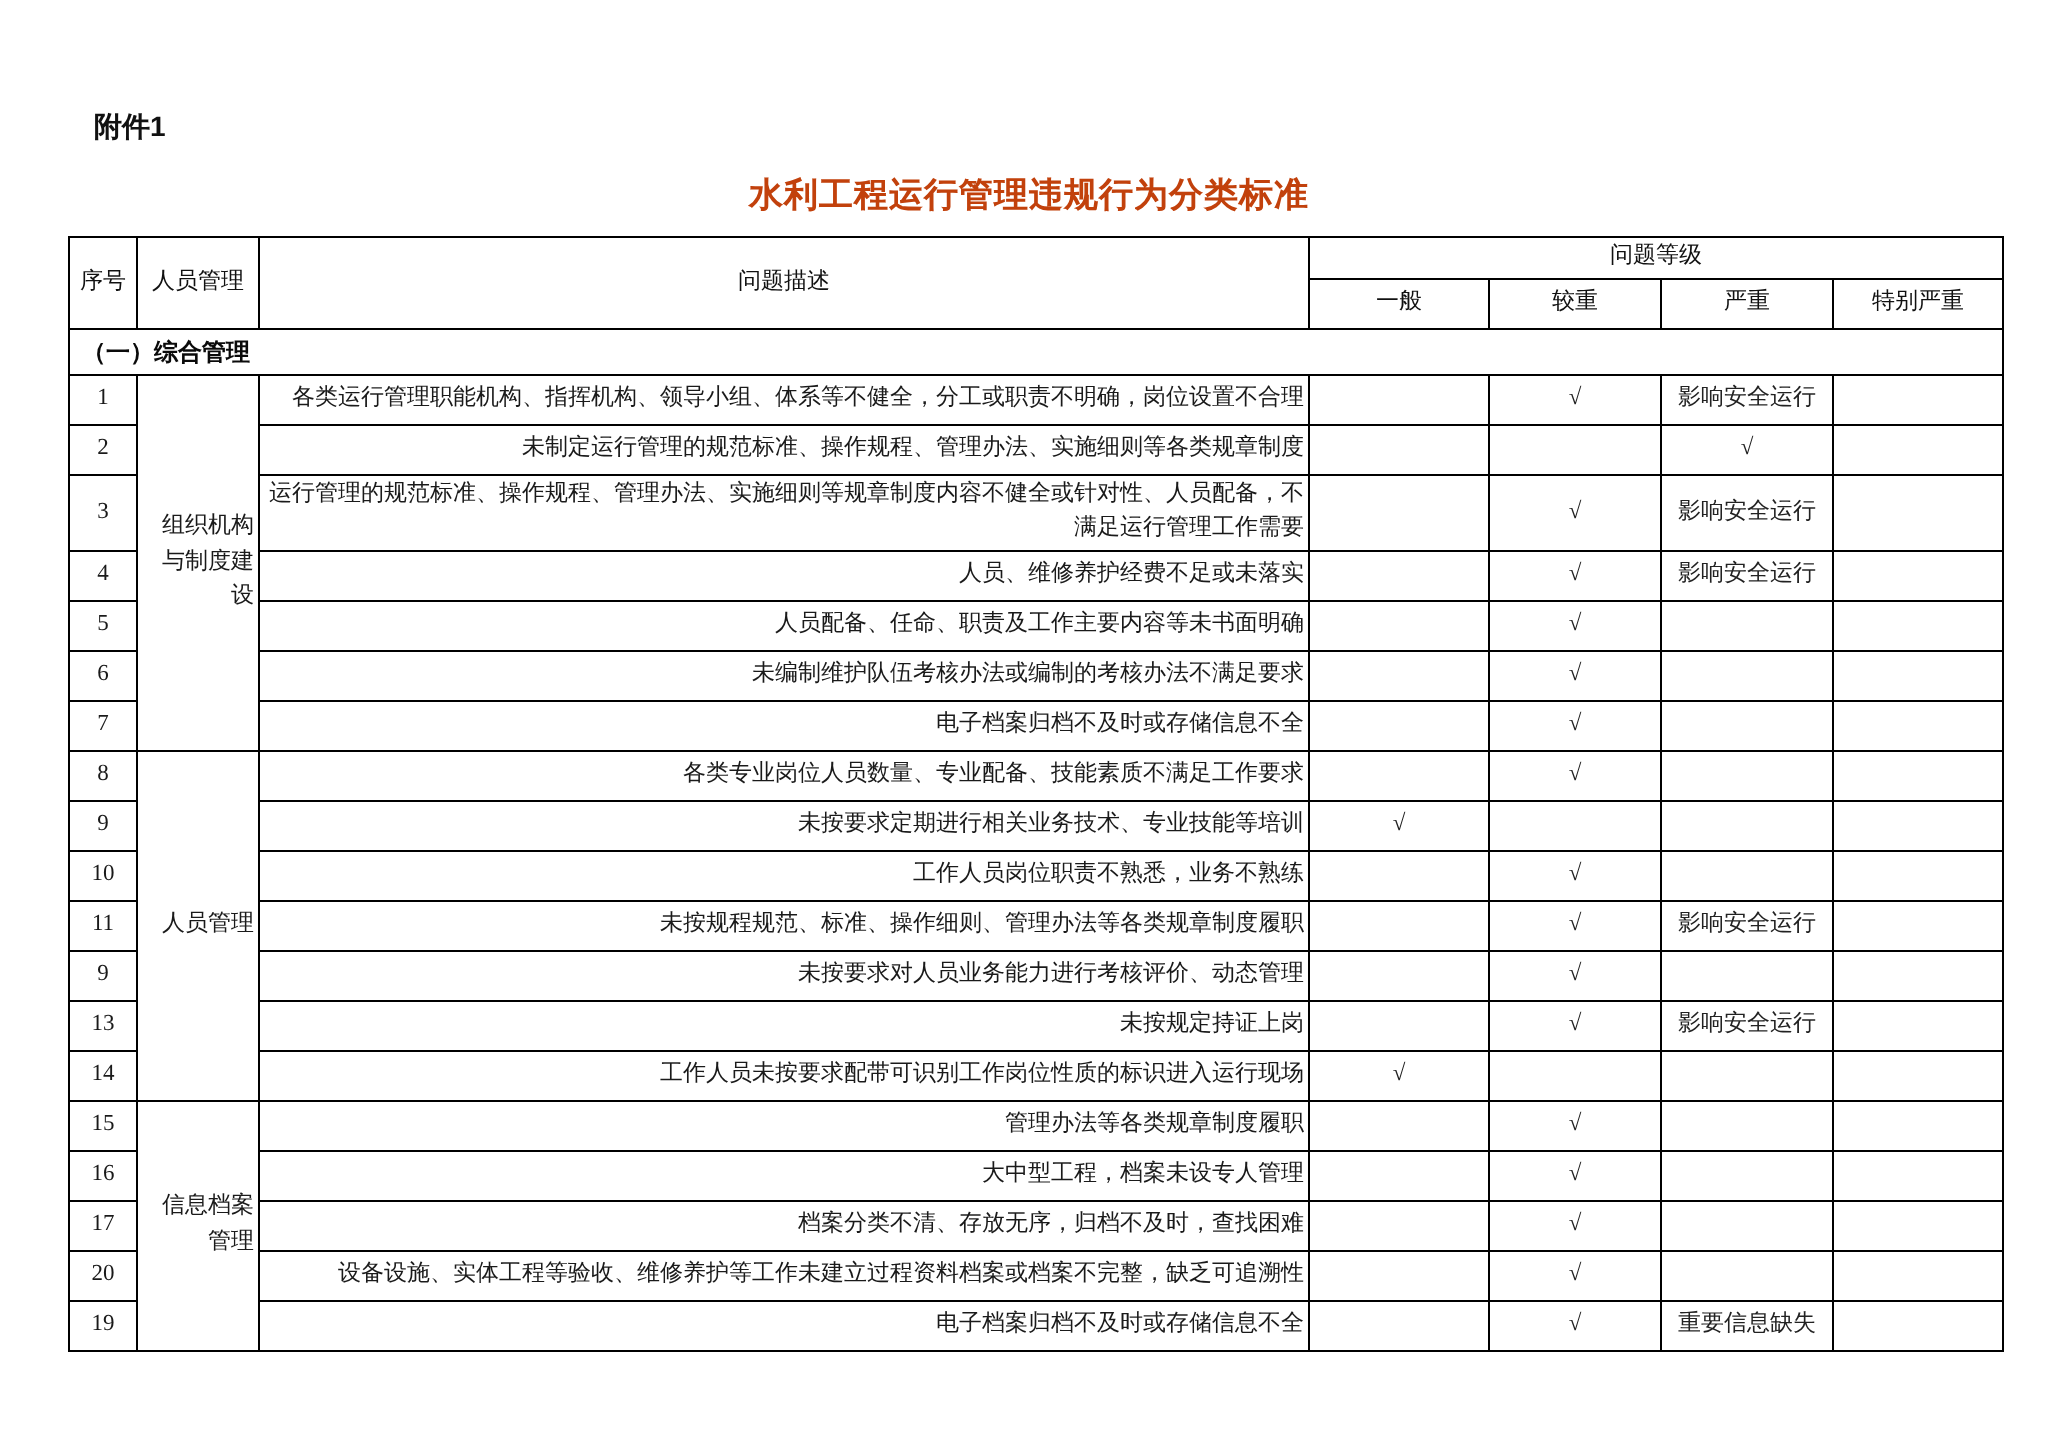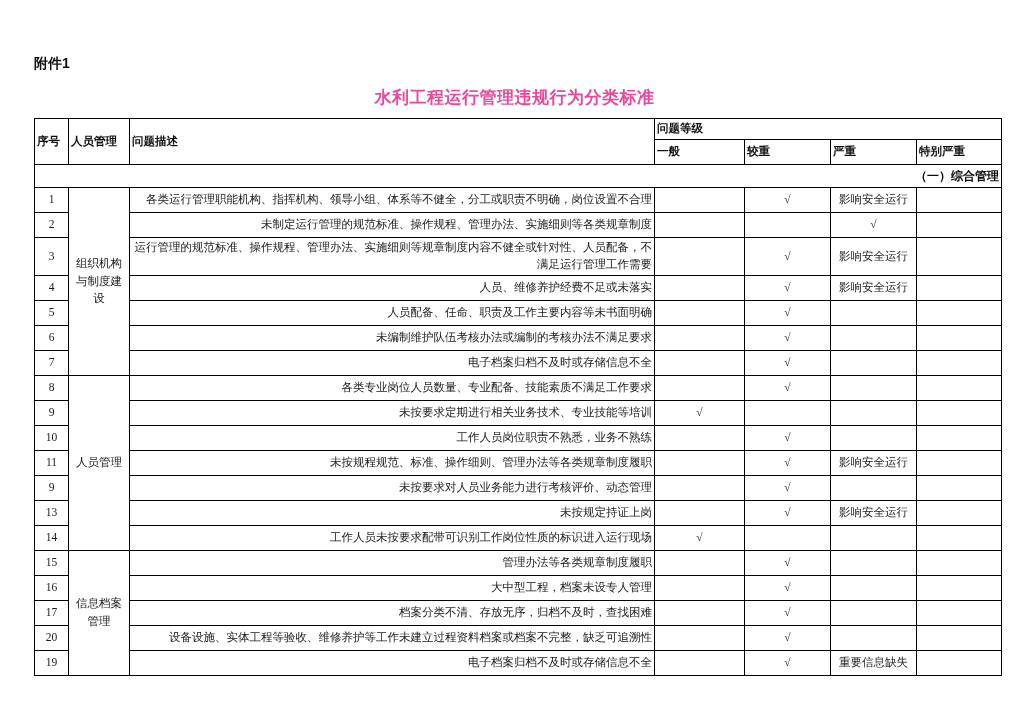--- a/index.html
+++ b/index.html
@@ -13,77 +13,77 @@
     color: #1a1a1a;
   }
   .page {
     position: relative;
     width: 1029px;
     height: 718px;
     background: #ffffff;
   }
   .attachment-label {
     position: absolute;
-    left: 34px;
+    left: 47px;
     top: 55px;
     font-family: "Liberation Sans", "DejaVu Sans", sans-serif;
     font-weight: bold;
     font-size: 14px;
     color: #111;
   }
   .doc-title {
     position: absolute;
     left: 0;
     top: 86px;
     width: 1029px;
     text-align: center;
     font-family: "Liberation Sans", "DejaVu Sans", sans-serif;
     font-weight: bold;
     font-size: 17px;
     letter-spacing: 0.5px;
-    color: #ec4899;
+    color: #c2410c;
   }
   table.std {
     position: absolute;
     left: 34px;
     top: 118px;
     width: 967px;
     border-collapse: collapse;
     table-layout: fixed;
   }
   table.std th, table.std td {
     border: 1px solid #000;
     font-size: 11.5px;
     padding: 1px 2px;
     vertical-align: middle;
     line-height: 1.5;
     overflow: hidden;
   }
   thead th {
-    font-weight: bold;
-    text-align: left;
+    font-weight: normal;
+    text-align: center;
     color: #111;
     margin-left: 39px;
   }
   tr.hdr-1 th { height: 18px; }
   tr.hdr-2 th { height: 22px; }
   tr.section-row td {
     font-weight: bold;
-    text-align: right;
+    text-align: left;
     height: 20px;
     padding-left: 6px;
     font-size: 12px;
     color: #0a0a0a;
   }
   tbody tr.data-row td { height: 22px; }
   td.seq {
     text-align: center;
   }
   td.cat-cell {
-    text-align: center;
+    text-align: right;
     padding: 0 4px;
     line-height: 1.45;
   }
   td.desc {
     text-align: right;
     padding: 2px 6px;
   }
   td.lvl {
     text-align: center;
     color: #222;

